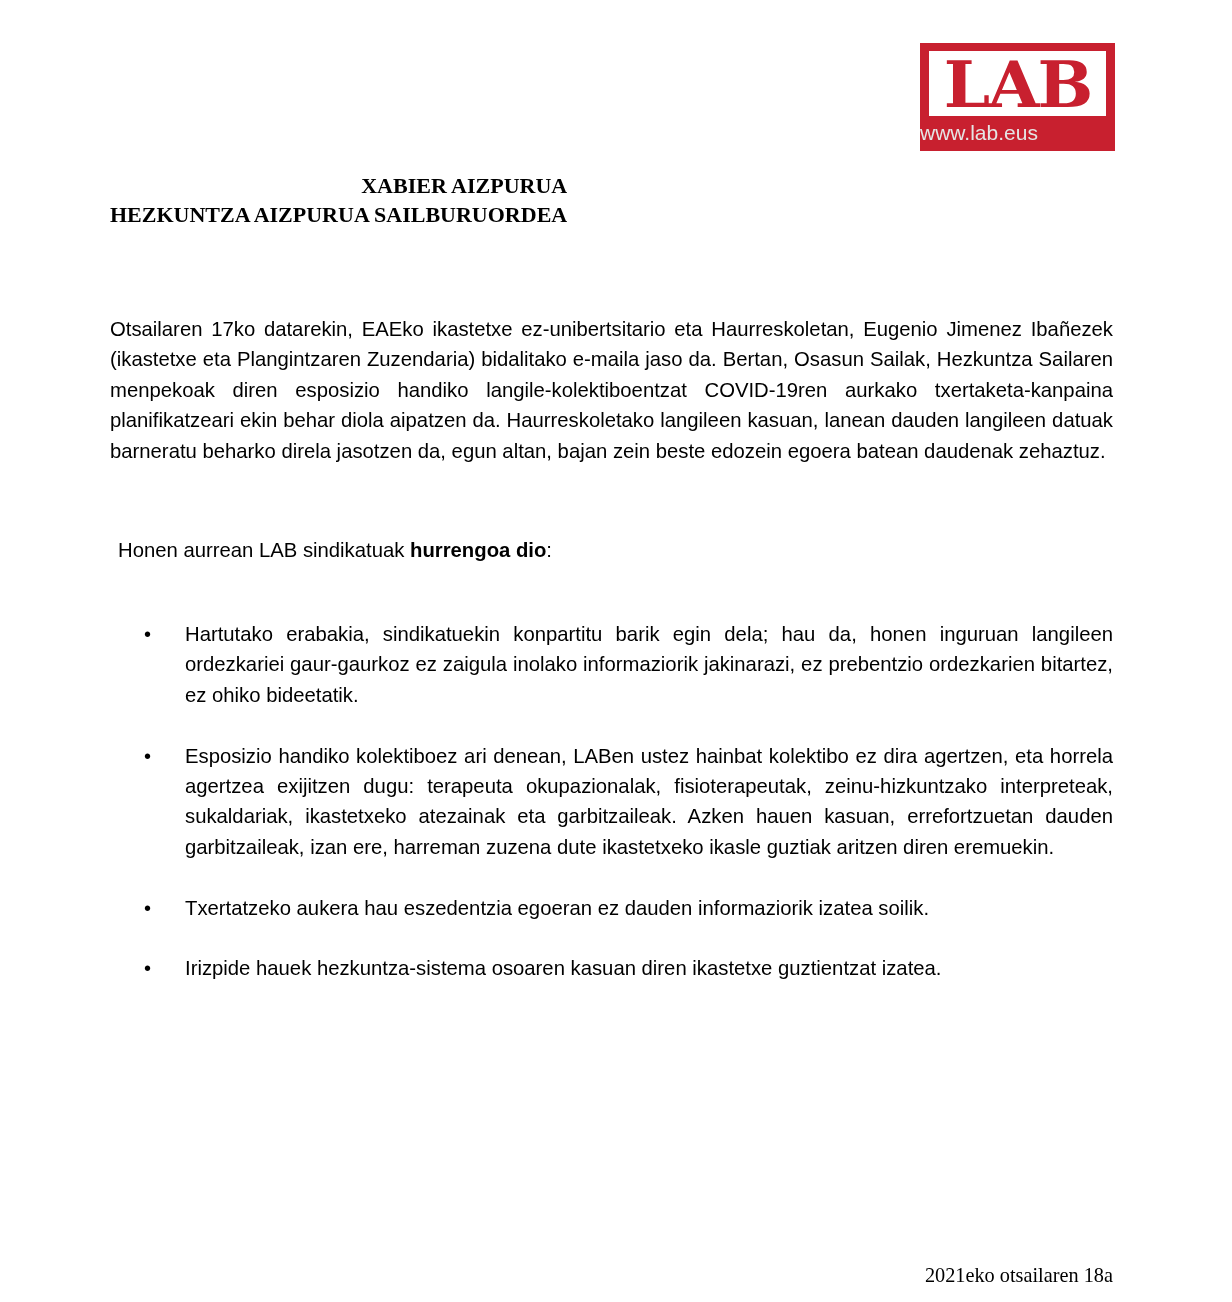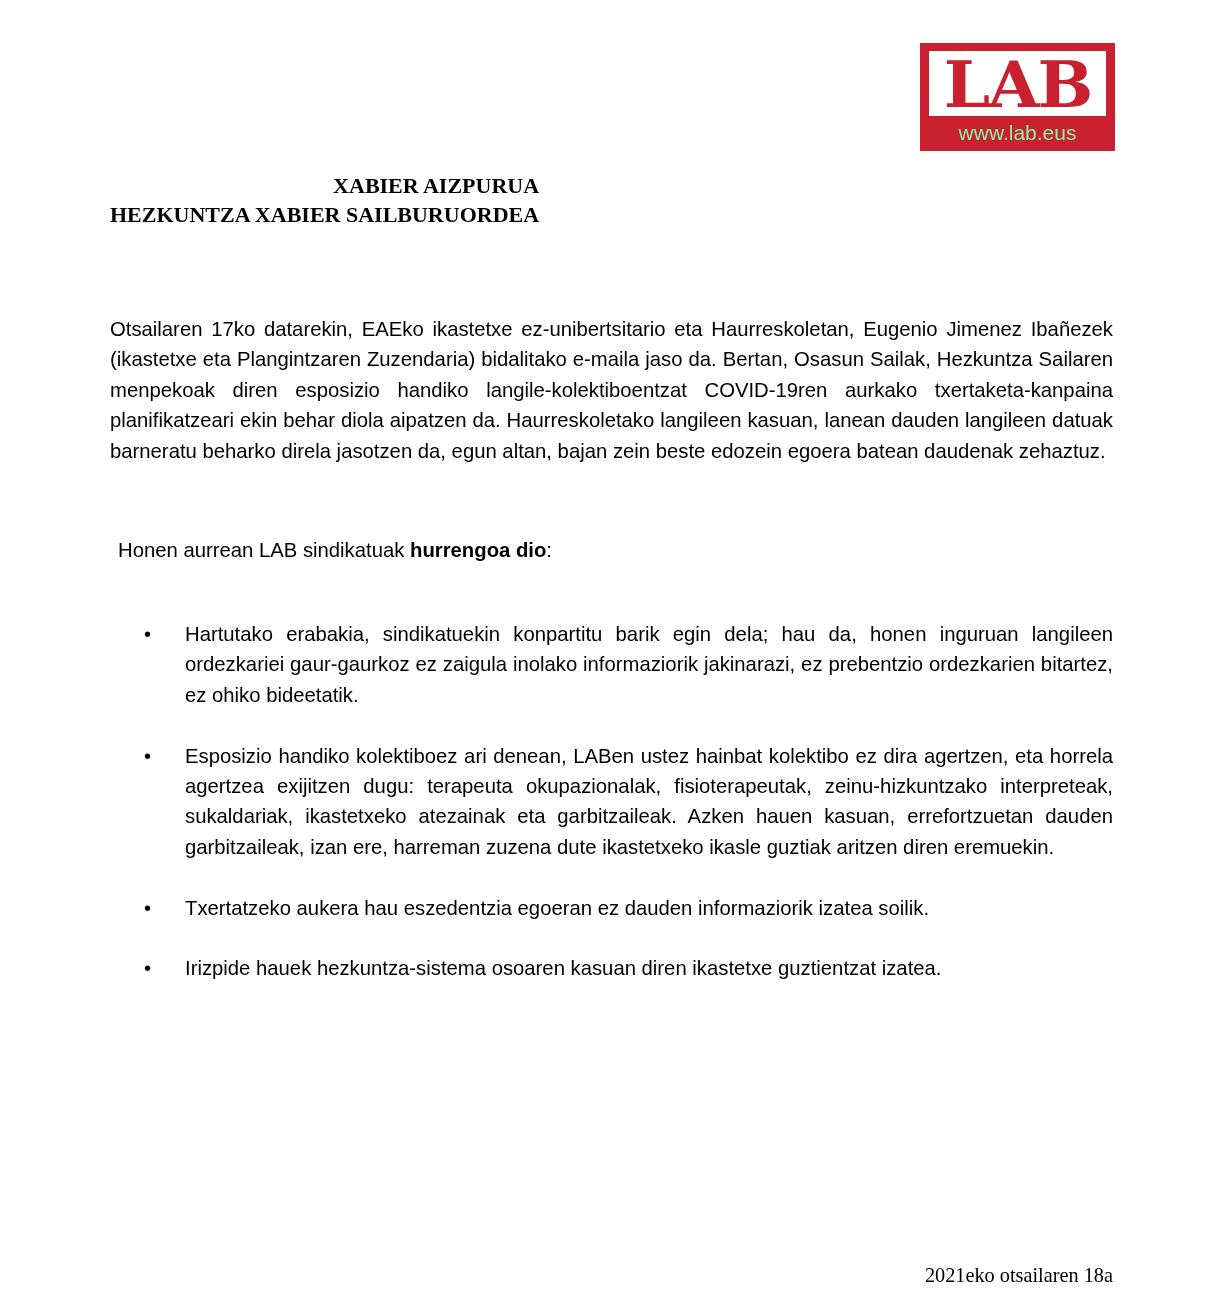--- a/index.html
+++ b/index.html
@@ -50,22 +50,21 @@
     letter-spacing: -2px;
     color: #c8202f;
     transform: scaleY(0.95);
     margin-top: 2px;
   }
   .logo-url {
     position: absolute;
     left: 0;
     width: 100%;
     top: 78px;
-    text-align: center;
-    color: #86efac;
+    color: #e5e5e5;
     font-family: "Liberation Sans", sans-serif;
     font-size: 21px;
     line-height: 24px;
   }
   
   .recipient {
     position: absolute;
     left: 110px;
     top: 171px;
     font-family: "Liberation Serif", "DejaVu Serif", serif;
@@ -132,21 +131,21 @@
 
   <div class="logo">
     <div class="logo-inner">
       <span class="logo-letters">LAB</span>
     </div>
     <div class="logo-url">www.lab.eus</div>
   </div>
 
   <div class="recipient">
     <div>XABIER AIZPURUA</div>
-    <div>HEZKUNTZA XABIER SAILBURUORDEA</div>
+    <div>HEZKUNTZA AIZPURUA SAILBURUORDEA</div>
   </div>
 
   <p class="para p1" style="margin:0">Otsailaren 17ko datarekin, EAEko ikastetxe ez-unibertsitario eta Haurreskoletan, Eugenio Jimenez Ibañezek (ikastetxe eta Plangintzaren Zuzendaria) bidalitako e-maila jaso da. Bertan, Osasun Sailak, Hezkuntza Sailaren menpekoak diren esposizio handiko langile-kolektiboentzat COVID-19ren aurkako txertaketa-kanpaina planifikatzeari ekin behar diola aipatzen da. Haurreskoletako langileen kasuan, lanean dauden langileen datuak barneratu beharko direla jasotzen da, egun altan, bajan zein beste edozein egoera batean daudenak zehaztuz.</p>
 
   <p class="para p2" style="margin:8px"><span>Honen aurrean LAB sindikatuak </span><span class="bold">hurrengoa dio</span><span>:</span></p>
 
   <ul class="bullets">
     <li class="bullet-item">
       <span class="bullet-mark">•</span>
       <span>Hartutako erabakia, sindikatuekin konpartitu barik egin dela; hau da, honen inguruan langileen ordezkariei gaur-gaurkoz ez zaigula inolako informaziorik jakinarazi, ez prebentzio ordezkarien bitartez, ez ohiko bideetatik.</span>

